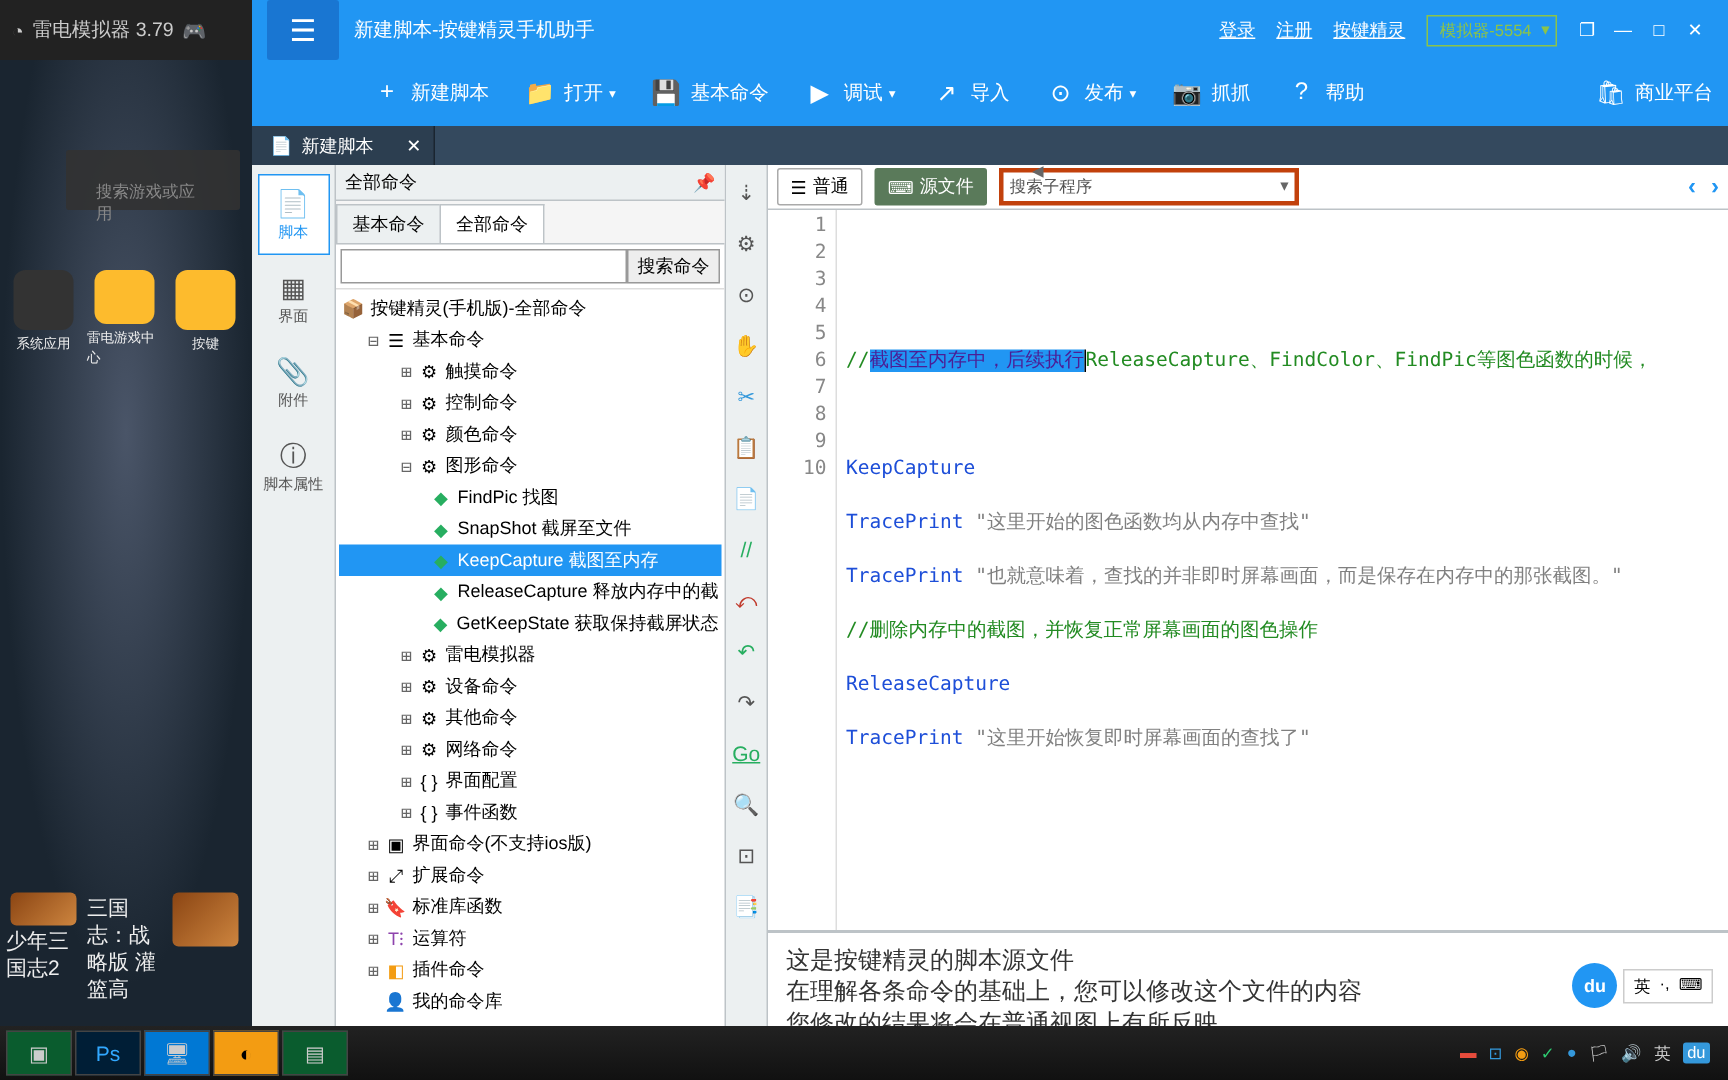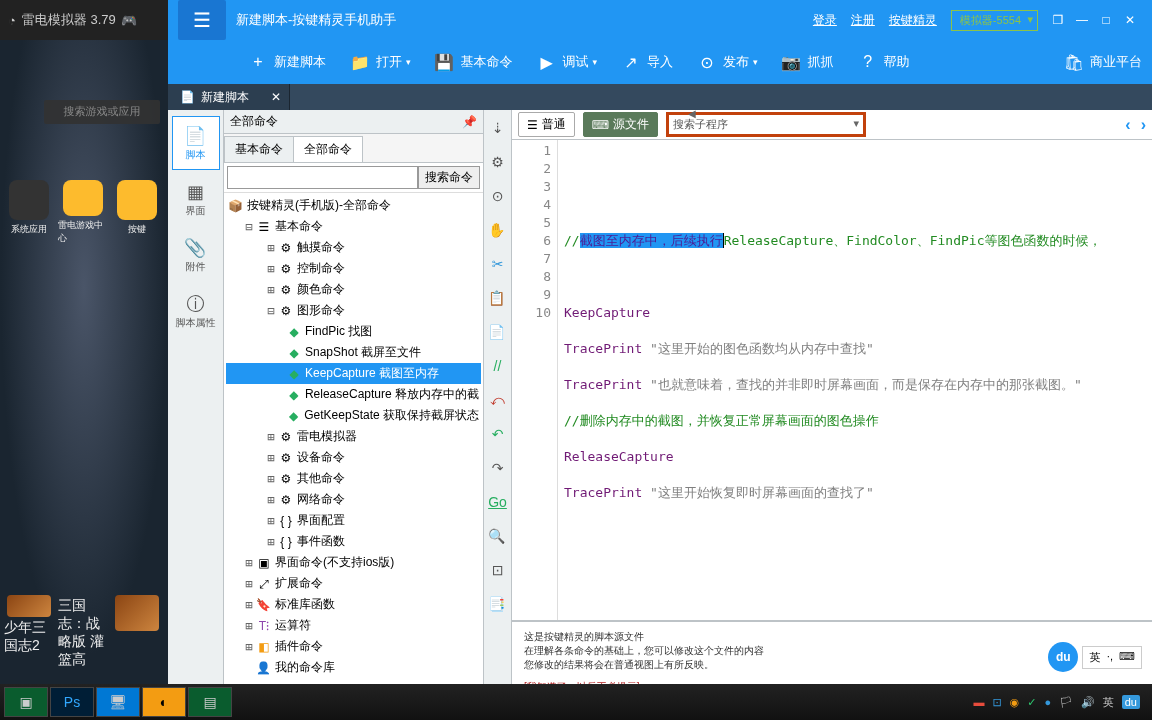--- a/index.html
+++ b/index.html
@@ -2,21 +2,21 @@
 <html><head>
   <meta charset="utf-8">
   <style>
     * { margin: 0; padding: 0; box-sizing: border-box; }
     body { font-family: "Microsoft YaHei", sans-serif; font-size: 12px; overflow: hidden; width: 1152px; height: 720px; position: relative; background: #333; }
     
     
     .emulator { position: absolute; left: 0; top: 0; width: 168px; height: 720px; background: #1a2530; }
     .emu-header { height: 40px; background: #222; display: flex; align-items: center; padding: 0 8px; color: #ccc; font-size: 13px; gap: 6px; }
     .emu-wallpaper { height: 620px; background: radial-gradient(ellipse at 50% 40%, #4a5568 0%, #1a2530 70%); position: relative; }
-    .emu-search { position: absolute; top: 60px; left: 44px; width: 116px; height: 24px; background: rgba(50,50,50,0.9); color: #888; font-size: 11px; padding: 4px; border-radius: 2px; text-align: center; }
+    .emu-search { position: absolute; top: 60px; left: 44px; width: 116px; height: 24px; background: rgba(50,50,50,0.9); color: #888; font-size: 11px; padding: 20px; border-radius: 2px; }
     .emu-icons-top { position: absolute; top: 140px; left: 4px; display: flex; gap: 4px; }
     .emu-icon { width: 50px; height: 65px; display: flex; flex-direction: column; align-items: center; color: #eee; font-size: 9px; }
     .emu-icon-box { width: 40px; height: 40px; background: #fdbb2d; border-radius: 8px; margin-bottom: 3px; }
     .emu-icon-box.dark { background: #333; }
     .emu-icons-bottom { position: absolute; bottom: 5px; left: 4px; display: flex; gap: 4px; }
     .emu-icon-bottom { width: 50px; height: 60px; display: flex; flex-direction: column; align-items: center; color: #eee; font-size: 14px; }
     .emu-game-img { width: 44px; height: 36px; background: linear-gradient(135deg, #8B4513, #CD853F); border-radius: 4px; margin-bottom: 2px; }
     .emu-footer { position: absolute; bottom: 20px; left: 0; width: 168px; text-align: center; color: #aaa; font-size: 9px; }
     
     
@@ -83,25 +83,25 @@
     .subproc-search { border: 3px solid #c2410c; padding: 2px 20px 2px 4px; width: 200px; font-size: 11px; color: #555; background: #fff; position: relative; }
     .subproc-search::after { content: "▾"; position: absolute; right: 4px; color: #666; }
     .nav-arrows { margin-left: auto; display: flex; gap: 10px; }
     .nav-arrow { color: #2196F3; font-size: 16px; cursor: pointer; font-weight: bold; }
     
     .editor { flex: 1; display: flex; font-family: Consolas, monospace; font-size: 13px; background: #fff; overflow: auto; }
     .gutter { width: 46px; background: #fff; text-align: right; padding-right: 6px; color: #888; border-right: 1px solid #ddd; line-height: 18px; padding-top: 2px; }
     .code { flex: 1; padding: 2px 6px; line-height: 18px; white-space: pre; }
     .code .c { color: #228B22; }
     .code .sel { background: #2196F3; color: #4c1d95; }
-    .code .k { color: #701a75; }
+    .code .k { color: #1d4ed8; }
     .code .s { color: #808080; }
     .code .caret { border-left: 1px solid #000; }
     
-    .help-panel { height: 100px; border-top: 2px solid #bdc3c7; padding: 8px 12px; font-size: 10px; color: #333; }
+    .help-panel { height: 100px; border-top: 2px solid #bdc3c7; padding: 8px 12px; font-size: 16px; color: #333; }
     .help-panel .link { color: #B22222; cursor: pointer; }
     .collapse-arrow { position: absolute; left: 520px; margin-top: -2px; font-size: 10px; color: #666; }
     
     
     .taskbar { position: absolute; bottom: 0; left: 0; width: 1152px; height: 36px; background: linear-gradient(#222, #111); display: flex; align-items: center; padding: 0 4px; }
     .task-item { width: 44px; height: 30px; margin-right: 2px; border: 1px solid #444; background: #333; display: flex; align-items: center; justify-content: center; color: #ccc; font-size: 14px; cursor: pointer; }
     .tray { margin-left: auto; display: flex; align-items: center; gap: 8px; color: #ccc; font-size: 11px; padding-right: 8px; }
     .tray-icon { cursor: pointer; }
     
     

